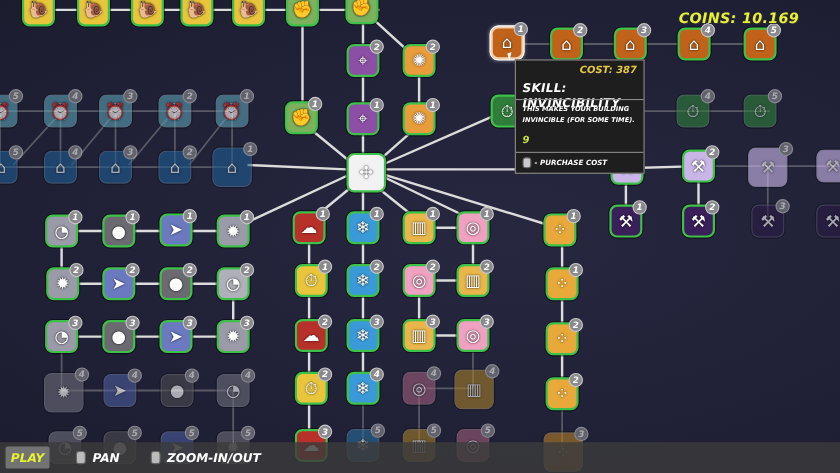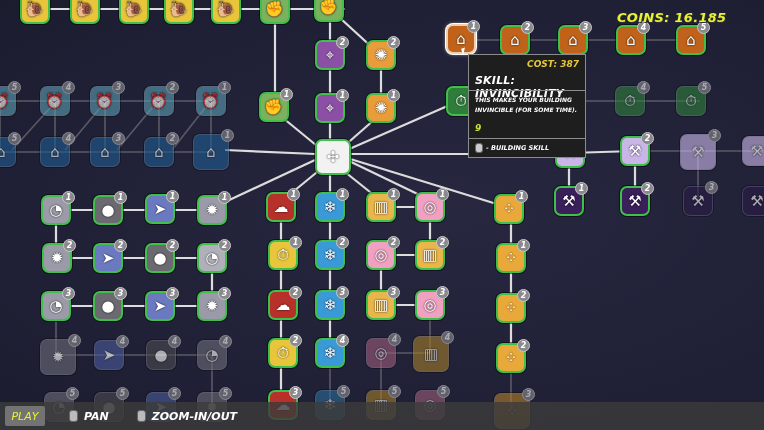--- a/index.html
+++ b/index.html
@@ -14,21 +14,21 @@
   .tooltip{position:absolute;left:468px;top:54px;width:118px;height:104px;background:#1e1e1e;border:1.5px solid #8c8c8c;box-sizing:border-box;color:#fff;font-family:"DejaVu Sans",sans-serif;font-style:italic;}
   .tooltip .cost{position:absolute;right:6px;top:4px;color:#e6c93a;font-size:9px;font-weight:bold;}
   .tooltip .title{position:absolute;left:6px;top:19px;font-size:11px;font-weight:bold;letter-spacing:.2px;}
   .tooltip .sep{position:absolute;left:0;right:0;height:1px;background:#8c8c8c;}
   .tooltip .desc{position:absolute;left:6px;top:40px;width:108px;font-size:6px;line-height:10px;font-weight:bold;}
   .tooltip .val{position:absolute;left:6px;top:68px;font-size:9px;font-weight:bold;color:#c9e53a;}
   .tooltip .hint{position:absolute;left:6px;top:88px;font-size:6.5px;font-weight:bold;display:flex;align-items:center;gap:3px;}
   .mouse{display:inline-block;width:6px;height:8px;border-radius:3px;background:#ccc;border:1px solid #666;}
   .coins{position:absolute;left:617px;top:10px;color:#e8f235;font-size:13px;font-weight:bold;font-style:italic;letter-spacing:.3px;text-shadow:1px 1px 0 #333;}
   .bottombar{position:absolute;left:0;top:402px;width:764px;height:28px;background:rgba(60,60,60,.82);display:flex;align-items:center;}
-  .playbtn{margin-left:5px;width:40px;height:20px;background:#737373;border-radius:2px;color:#e8f235;font-size:11px;font-weight:normal;font-style:italic;display:flex;align-items:center;justify-content:center;}
+  .playbtn{margin-left:5px;width:40px;height:20px;background:#737373;border-radius:2px;color:#e8f235;font-size:11px;font-weight:bold;font-style:italic;display:flex;align-items:center;justify-content:center;}
   .hintitem{display:flex;align-items:center;gap:6px;color:#fff;font-size:11px;font-weight:bold;font-style:italic;margin-left:24px;}
   .hintitem .mouse{width:7px;height:10px;background:#bbb;}
   .cursor{position:absolute;left:462px;top:48px;width:0;height:0;border-left:4px solid #fff;border-top:0 solid transparent;border-bottom:7px solid transparent;transform:rotate(-15deg);}
 </style>
 </head>
 <body>
 
 <div id="canvas">
   <svg class="links" viewBox="0 0 764 430">
     <g stroke="#dcdcdc" stroke-width="2.2" fill="none">
@@ -421,32 +421,32 @@
         <span class="lvl">2</span>
       </div>
       <div class="node locked big" style="left: 494px; top: 393px; background: rgb(176, 122, 42);">
         <span class="glyph">⁘</span>
         <span class="lvl">3</span>
       </div>
     </div>
 
   <div class="cursor"></div>
 
-  <div class="coins">COINS: 16.185</div>
+  <div class="coins">COINS: 10.169</div>
 
   <div class="tooltip">
     <span class="cost">COST: 387</span>
     <span class="title">SKILL: INVINCIBILITY</span>
     <div class="sep" style="top:35px"></div>
     <div class="desc">THIS MAKES YOUR BUILDING INVINCIBLE (FOR SOME TIME).</div>
     <span class="val">9</span>
     <div class="sep" style="top:83px"></div>
     <div class="hint">
       <span class="mouse"></span>
-      <span>- BUILDING SKILL</span>
+      <span>- PURCHASE COST</span>
     </div>
   </div>
 
   <div class="bottombar">
     <div class="playbtn">PLAY</div>
     <div class="hintitem">
       <span class="mouse"></span>
       <span>PAN</span>
     </div>
     <div class="hintitem" style="margin-left:28px">

